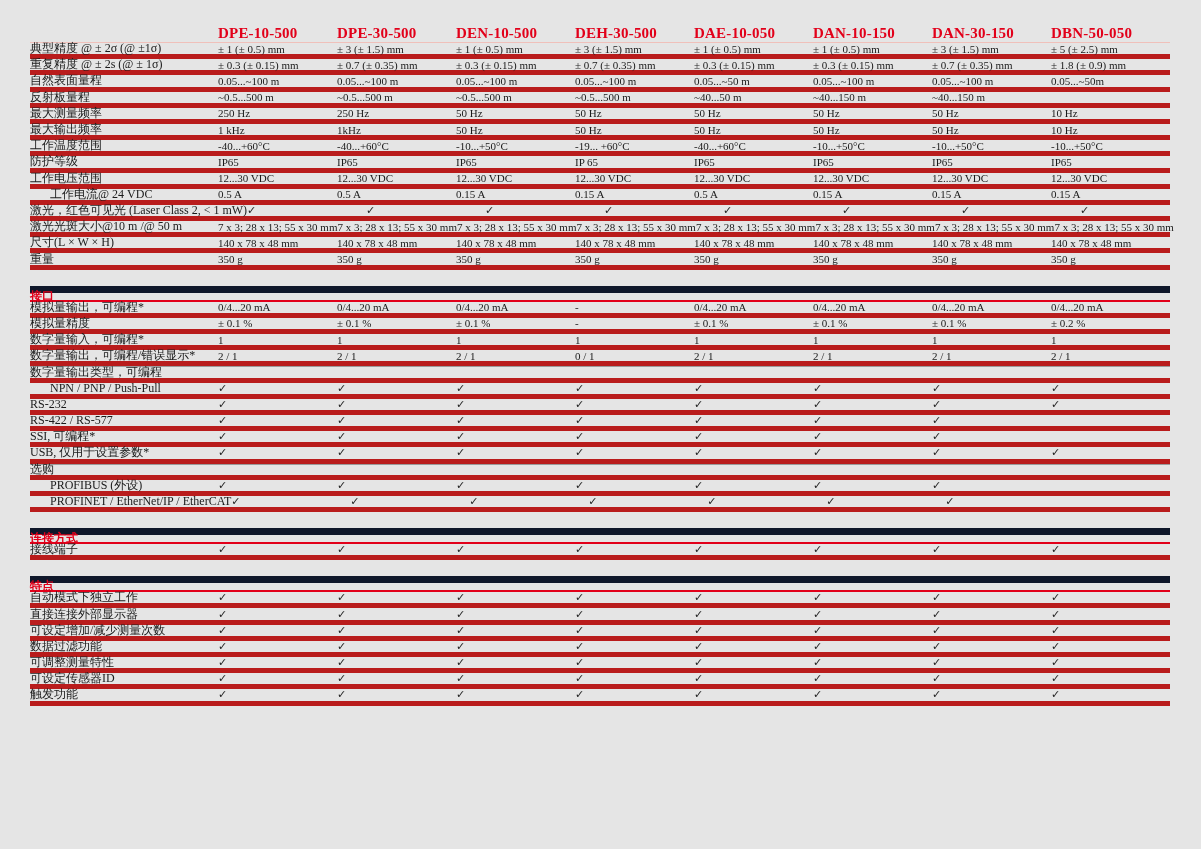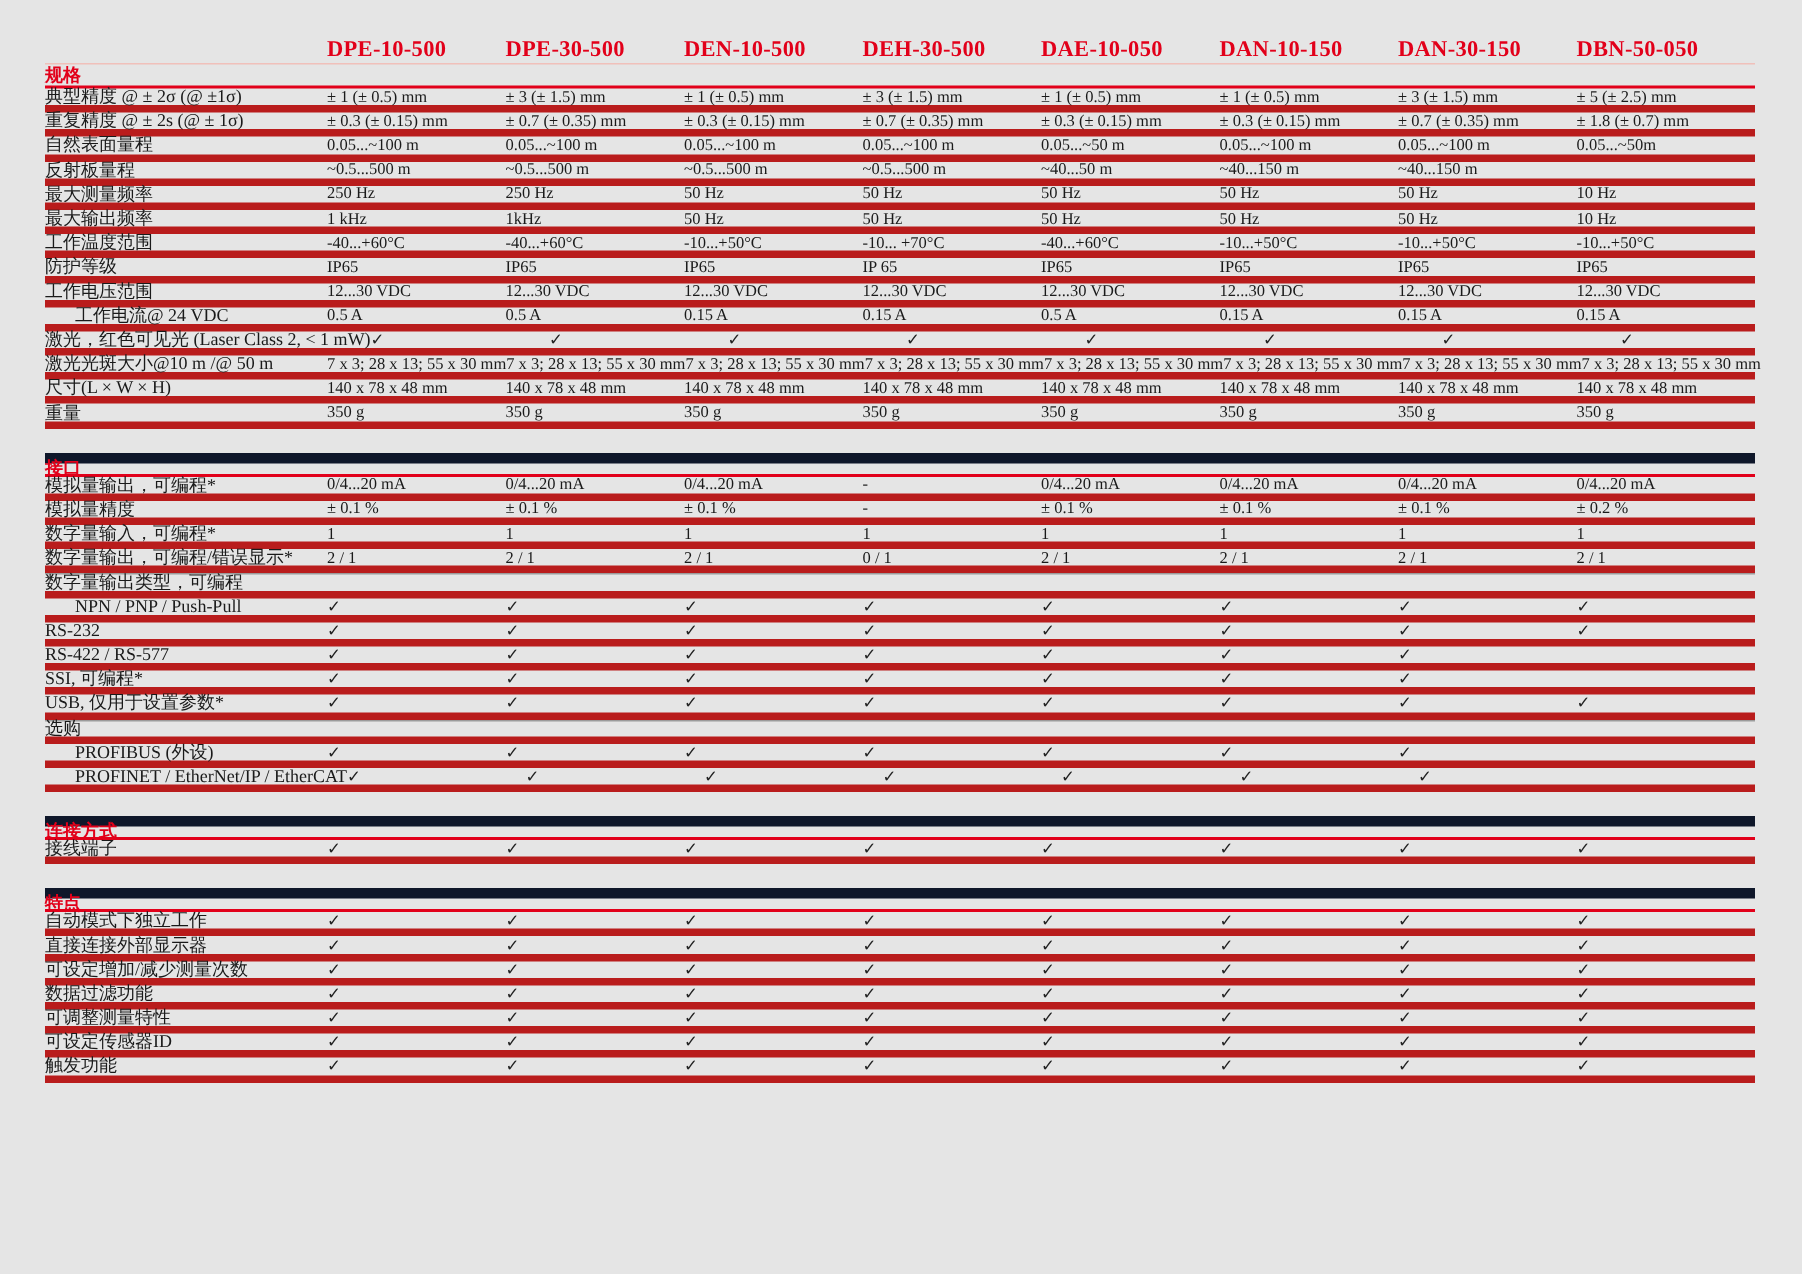--- a/index.html
+++ b/index.html
@@ -37,44 +37,41 @@
         <div class="cell product-name">DPE-10-500</div>
         <div class="cell product-name">DPE-30-500</div>
         <div class="cell product-name">DEN-10-500</div>
         <div class="cell product-name">DEH-30-500</div>
         <div class="cell product-name">DAE-10-050</div>
         <div class="cell product-name">DAN-10-150</div>
         <div class="cell product-name">DAN-30-150</div>
         <div class="cell product-name">DBN-50-050</div>
       </div>
       <div class="section first">
-        <div class="row header-row">
-          <div class="label section-title">规格</div>
-        </div>
         <div class="row data-row">
           <div class="label">典型精度 @ ± 2σ (@ ±1σ)</div>
           <div class="cell">± 1 (± 0.5) mm</div>
           <div class="cell">± 3 (± 1.5) mm</div>
           <div class="cell">± 1 (± 0.5) mm</div>
           <div class="cell">± 3 (± 1.5) mm</div>
           <div class="cell">± 1 (± 0.5) mm</div>
           <div class="cell">± 1 (± 0.5) mm</div>
           <div class="cell">± 3 (± 1.5) mm</div>
           <div class="cell">± 5 (± 2.5) mm</div>
         </div>
         <div class="row data-row">
           <div class="label">重复精度 @ ± 2s (@ ± 1σ)</div>
           <div class="cell">± 0.3 (± 0.15) mm</div>
           <div class="cell">± 0.7 (± 0.35) mm</div>
           <div class="cell">± 0.3 (± 0.15) mm</div>
           <div class="cell">± 0.7 (± 0.35) mm</div>
           <div class="cell">± 0.3 (± 0.15) mm</div>
           <div class="cell">± 0.3 (± 0.15) mm</div>
           <div class="cell">± 0.7 (± 0.35) mm</div>
-          <div class="cell">± 1.8 (± 0.7) mm</div>
+          <div class="cell">± 1.8 (± 0.9) mm</div>
         </div>
         <div class="row data-row">
           <div class="label">自然表面量程</div>
           <div class="cell">0.05...~100 m</div>
           <div class="cell">0.05...~100 m</div>
           <div class="cell">0.05...~100 m</div>
           <div class="cell">0.05...~100 m</div>
           <div class="cell">0.05...~50 m</div>
           <div class="cell">0.05...~100 m</div>
           <div class="cell">0.05...~100 m</div>
@@ -111,21 +108,21 @@
           <div class="cell">50 Hz</div>
           <div class="cell">50 Hz</div>
           <div class="cell">50 Hz</div>
           <div class="cell">10 Hz</div>
         </div>
         <div class="row data-row">
           <div class="label">工作温度范围</div>
           <div class="cell">-40...+60°C</div>
           <div class="cell">-40...+60°C</div>
           <div class="cell">-10...+50°C</div>
-          <div class="cell">-10... +70°C</div>
+          <div class="cell">-19... +60°C</div>
           <div class="cell">-40...+60°C</div>
           <div class="cell">-10...+50°C</div>
           <div class="cell">-10...+50°C</div>
           <div class="cell">-10...+50°C</div>
         </div>
         <div class="row data-row">
           <div class="label">防护等级</div>
           <div class="cell">IP65</div>
           <div class="cell">IP65</div>
           <div class="cell">IP65</div>

